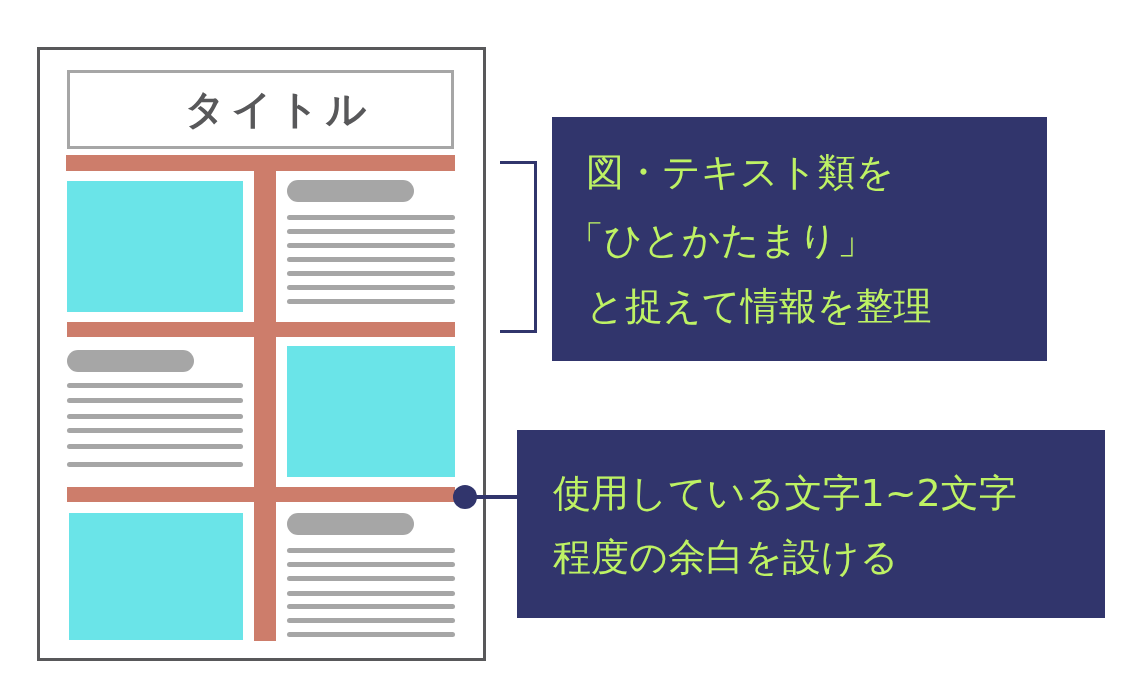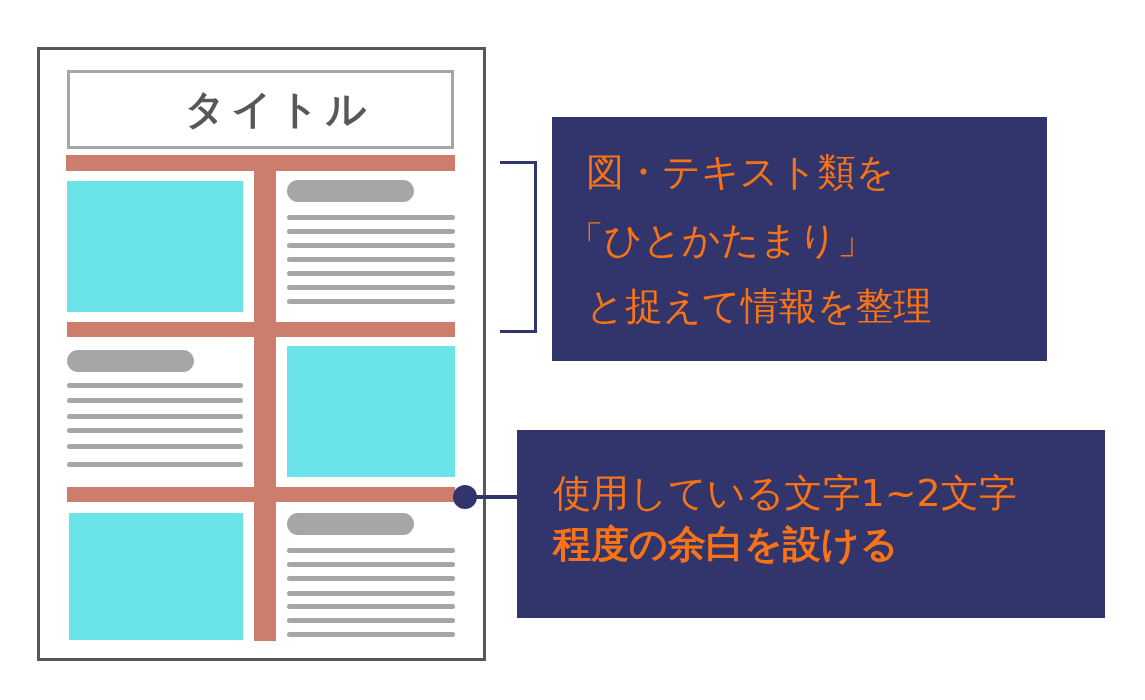--- a/index.html
+++ b/index.html
@@ -5,21 +5,21 @@
   html, body { margin:0; padding:0; background:#ffffff; }
   body { width:1145px; height:700px; position:relative; overflow:hidden; font-family:"DejaVu Sans", sans-serif; }
   .abs { position:absolute; box-sizing:border-box; }
   .doc { left:37px; top:47px; width:449px; height:614px; border:3px solid #58585a; background:#fff; }
   .title-box { left:67px; top:70px; width:387px; height:79px; border:3px solid #a6a6a6; display:flex; align-items:center; justify-content:center;padding-left:36px; }
   .title-text { color:#58585a; font-size:40px; font-weight:bold; letter-spacing:6px; }
   .bar { background:#cd7d6b; }
   .img { background:#6ae4e8; }
   .head { background:#a6a6a6; border-radius:11px; height:22px; }
   .line { background:#a6a6a6; border-radius:3px; height:5px; }
-  .callout { background:#31356c; color:#f97316; }
+  .callout { background:#31356c; color:#bef264; }
   .callout-text { font-size:38px; line-height:55px; }
 </style>
 </head>
 <body>
 
 <div class="abs doc"></div>
 
 <div class="abs title-box">
   <span class="title-text">タイトル</span>
 </div>
@@ -65,14 +65,14 @@
   <div class="abs callout-text" style="left:34px;top:28px;">図・テキスト類を</div>
   <div class="abs callout-text" style="left:14px;top:96px;text-align:center;">「ひとかたまり」</div>
   <div class="abs callout-text" style="left:34px;top:162px;">と捉えて情報を整理</div>
 </div>
 
 <div class="abs" style="left:453px;top:485px;width:24px;height:24px;border-radius:50%;background:#31356c;"></div>
 <div class="abs" style="left:470px;top:495px;width:50px;height:4px;background:#31356c;"></div>
 
 <div class="abs callout" style="left:517px;top:430px;width:588px;height:188px;padding-left:36px;">
   <div class="abs callout-text" style="left:36px;top:36px;">使用している文字1~2文字</div>
-  <div class="abs callout-text" style="left:36px;top:87px;font-weight:bold;">程度の余白を設ける</div>
+  <div class="abs callout-text" style="left:36px;top:100px;">程度の余白を設ける</div>
 </div>
 
 </body></html>

